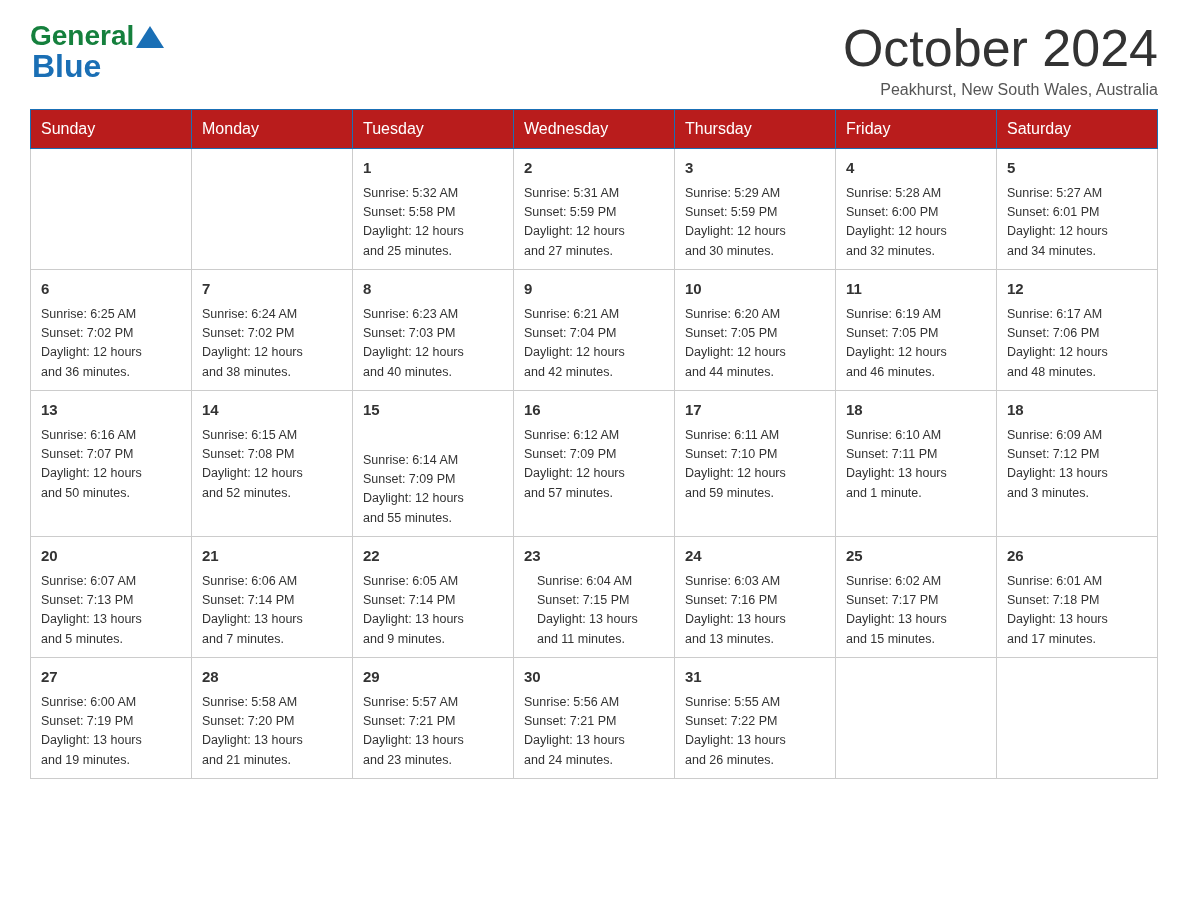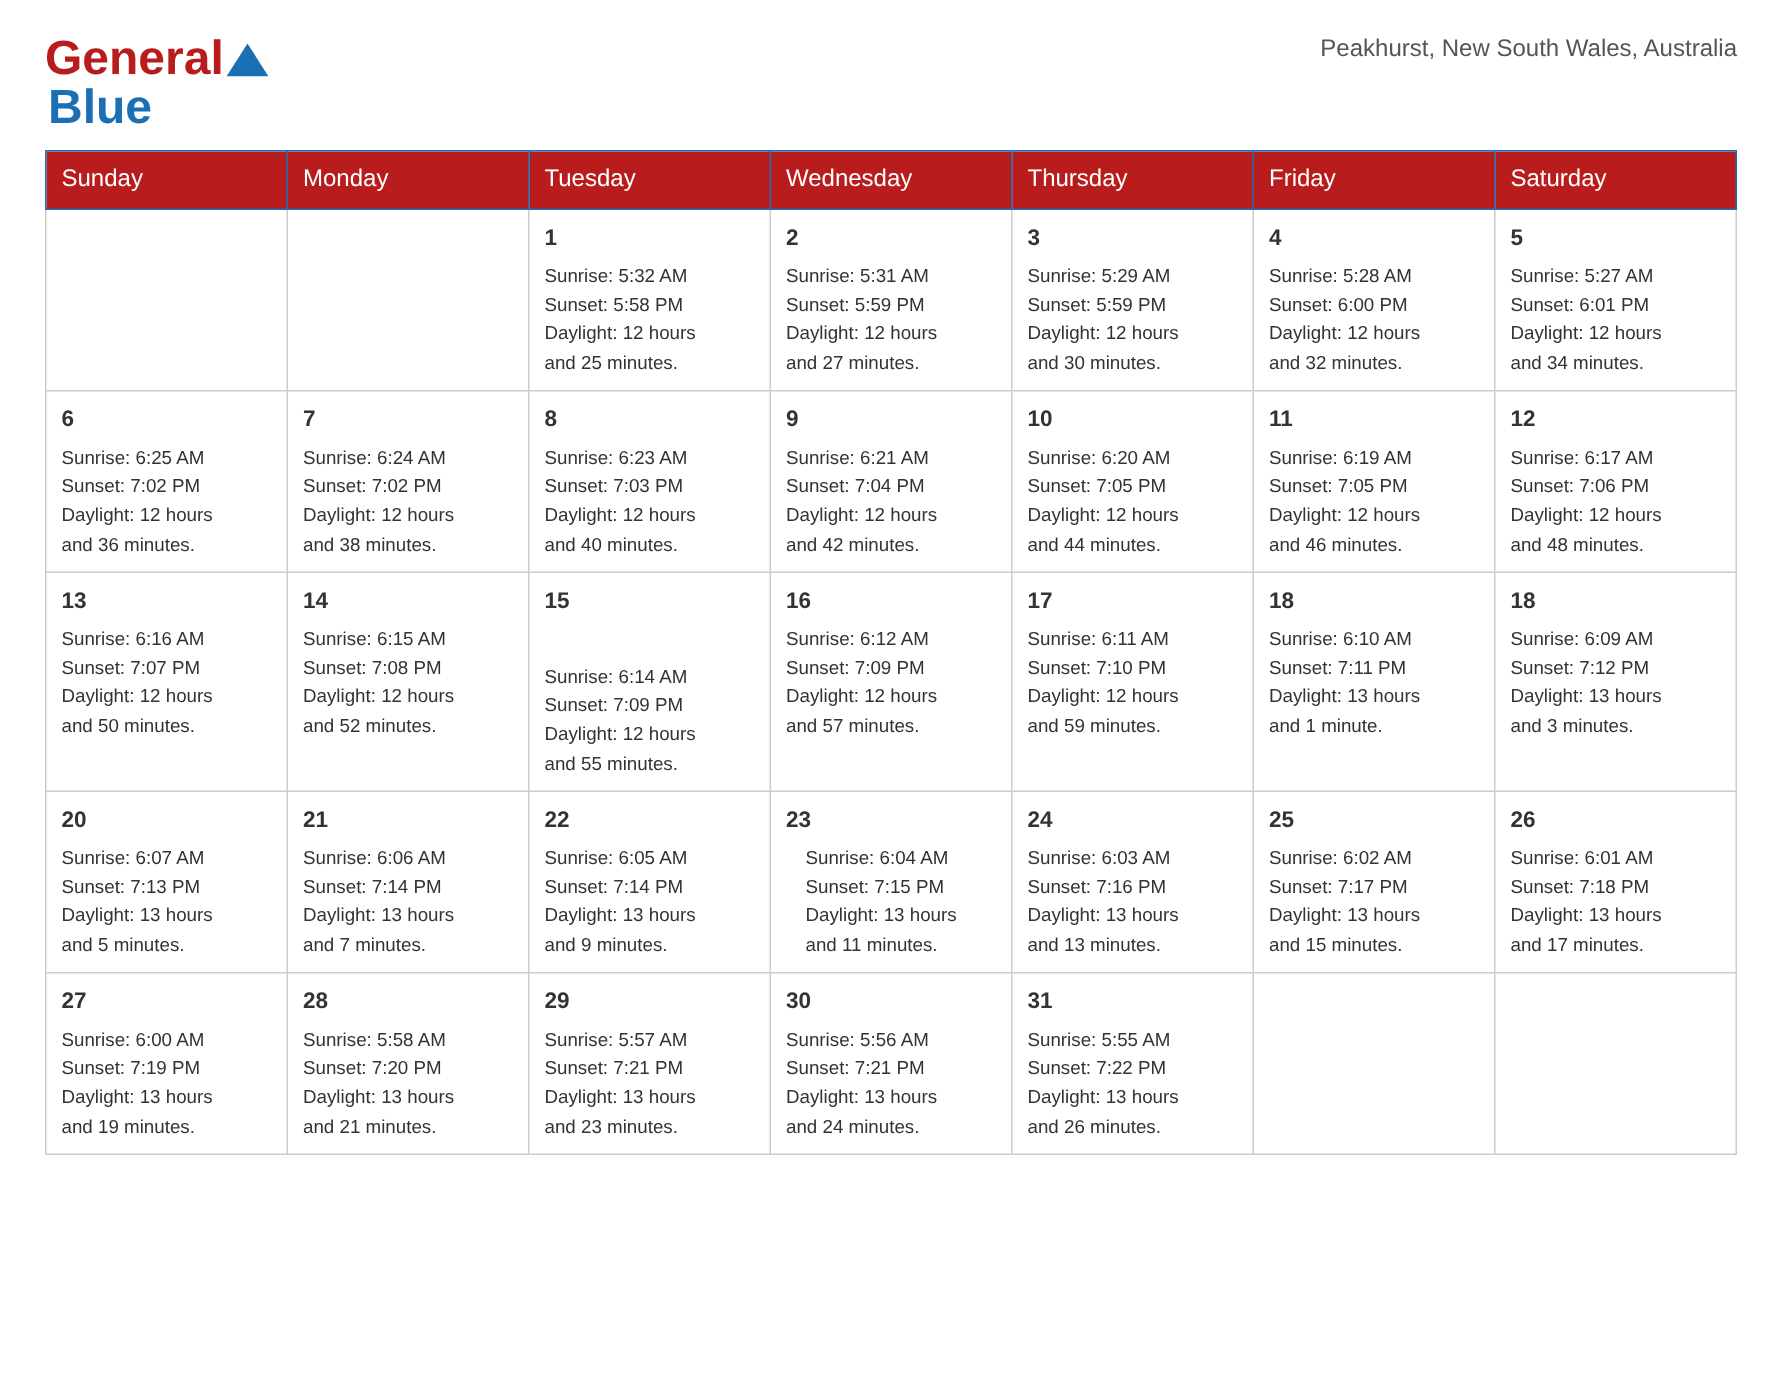--- a/index.html
+++ b/index.html
@@ -73,30 +73,31 @@
     .empty-cell {
       background: #fff;
     }
   </style>
 </head>
 <body>
 
 <div class="header">
   <div class="logo">
     <div style="display:flex; align-items:center;">
-      <span style="font-size:32px; font-weight:bold; color:#b91c1c;">General</span>
+      <span style="font-size:28px; font-weight:bold; color:#15803d;">General</span>
       <svg width="28" height="22" viewBox="0 0 28 22" style="margin-left:2px; margin-top:2px;">
         <polygon points="0,22 14,0 28,22" fill="#1a6fb5"></polygon>
       </svg>
     </div>
     <div style="display:flex; align-items:center; margin-top:-4px;">
       <span style="font-size:32px; font-weight:bold; color:#1a6fb5; margin-left:2px;">Blue</span>
     </div>
   </div>
   <div class="title-block">
+    <div class="month-title">October 2024</div>
     <div class="location">Peakhurst, New South Wales, Australia</div>
   </div>
 </div>
 
 <table class="calendar">
   <thead>
     <tr>
     <th>Sunday</th>
         <th>Monday</th>
         <th>Tuesday</th>

